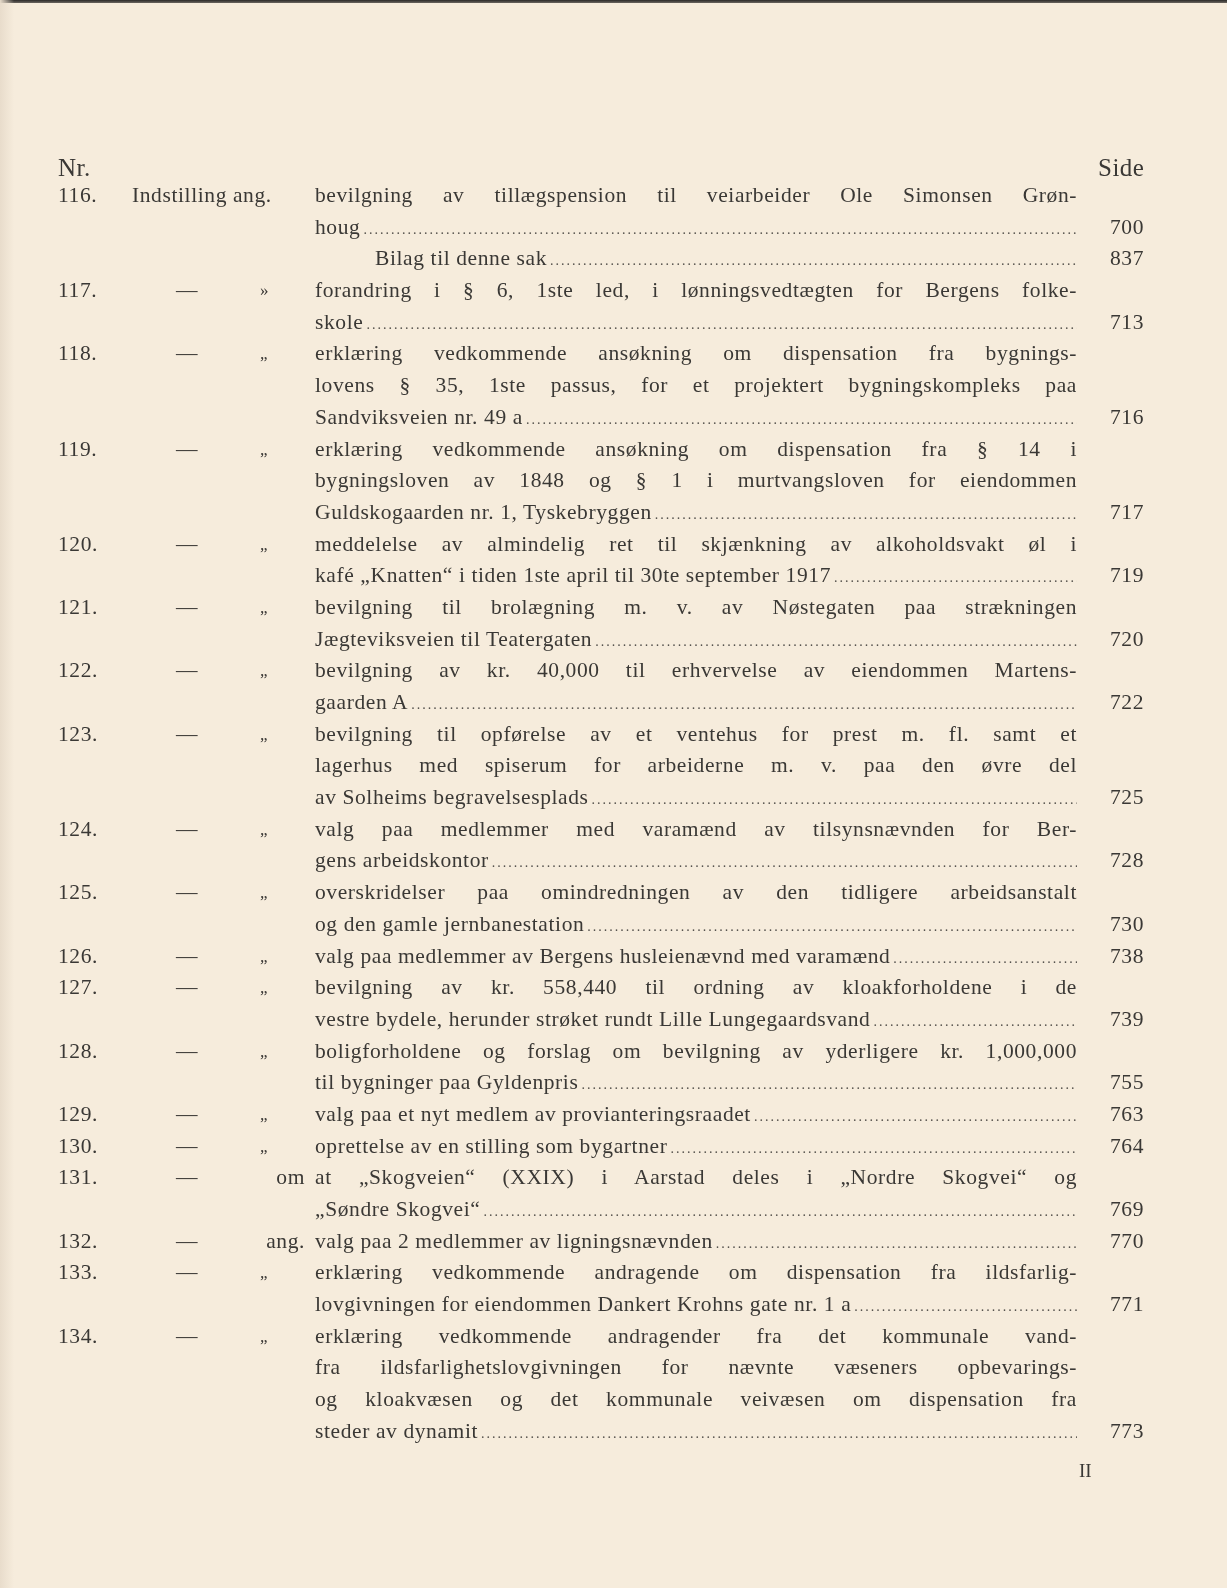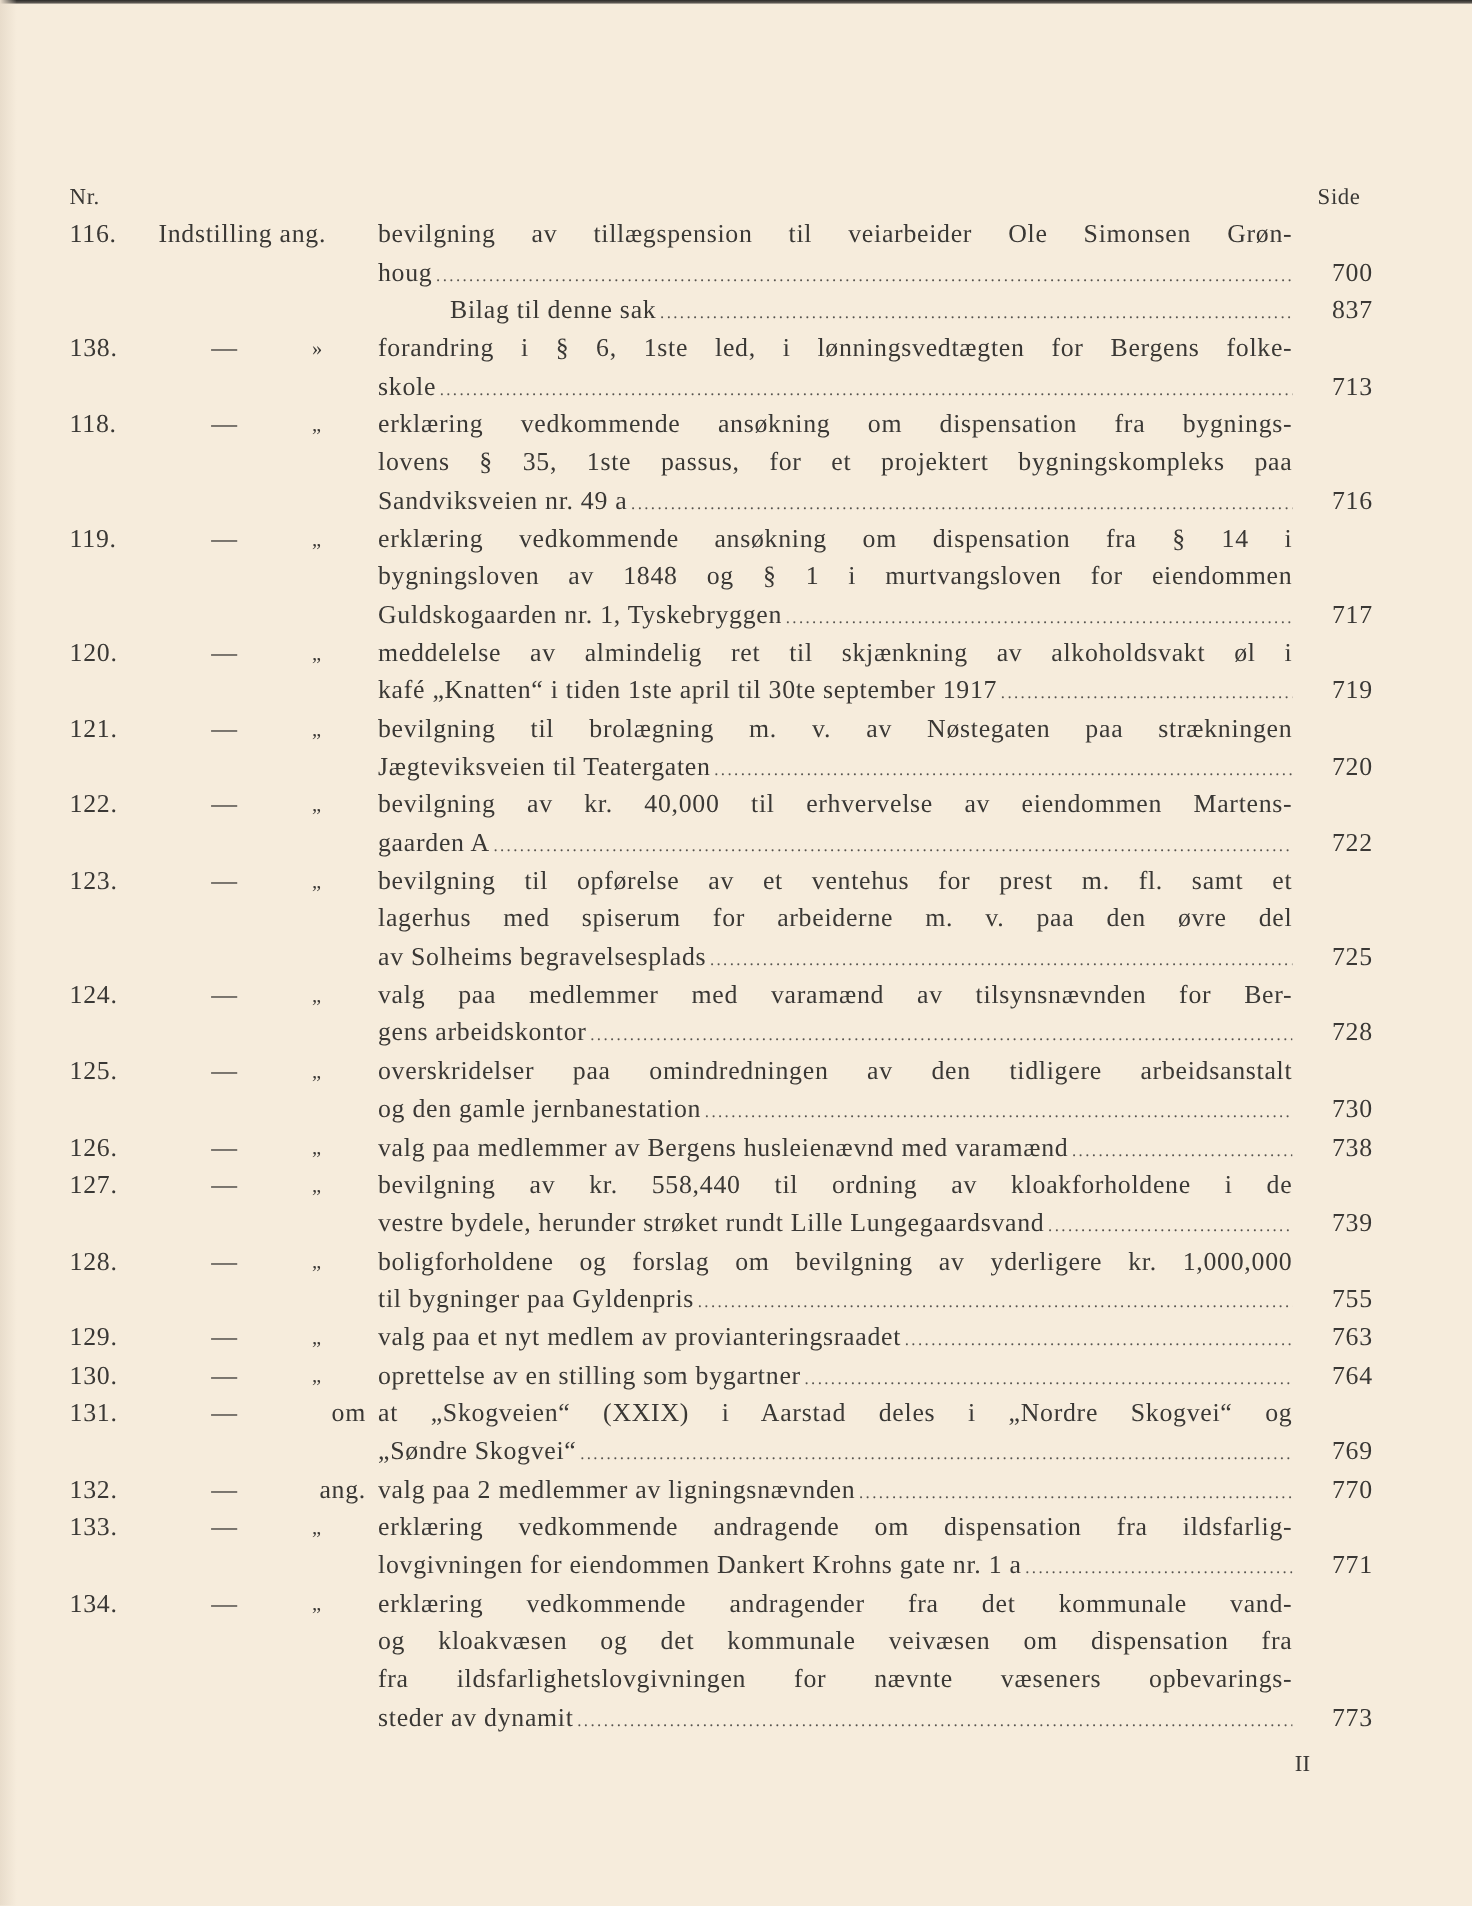--- a/index.html
+++ b/index.html
@@ -13,21 +13,21 @@
     }
     .topedge {
       position: absolute; left: 0; top: 0; width: 1227px; height: 3px;
       background: linear-gradient(#2b2a28, #6b6660);
     }
     .leftedge {
       position: absolute; left: 0; top: 0; width: 14px; height: 1588px;
       background: linear-gradient(90deg, #e8dccb, rgba(246,236,220,0));
     }
     .hdr {
-      position: absolute; top: 154px; font-size: 19px; letter-spacing: 0.5px;
+      position: absolute; top: 154px; font-size: 25px; letter-spacing: 0.5px;
     }
     .hdr-nr { left: 58px; }
     .hdr-side { left: 1098px; }
     .toc { position: absolute; left: 0; top: 180px; width: 1227px; }
     .entry { position: relative; }
     .line {
       position: relative; height: 31.7px; line-height: 31.7px;
       font-size: 21.5px; letter-spacing: 0.6px; white-space: nowrap; padding-left: 20px;
     }
     .num { position: absolute; left: 58px; }
@@ -82,21 +82,21 @@
       <div class="line">
         <span class="text-lead indent">
           <span class="lead-text">Bilag til denne sak</span>
           <span class="dots">....................................................................................................................................................................................................................</span>
         </span>
         <span class="page">837</span>
       </div>
     </div>
     <div class="entry">
       <div class="line">
-        <span class="num">138.</span>
+        <span class="num">117.</span>
         <span class="dash">—</span>
         <span class="ditto">»</span>
         <span class="text-justify">forandring i § 6, 1ste led, i lønningsvedtægten for Bergens folke-</span>
       </div>
       <div class="line">
         <span class="text-lead">
           <span class="lead-text">skole</span>
           <span class="dots">....................................................................................................................................................................................................................</span>
         </span>
         <span class="page">713</span>
@@ -340,26 +340,26 @@
       </div>
     </div>
     <div class="entry">
       <div class="line">
         <span class="num">134.</span>
         <span class="dash">—</span>
         <span class="ditto">„</span>
         <span class="text-justify">erklæring vedkommende andragender fra det kommunale vand-</span>
       </div>
       <div class="line">
+        <span class="text-justify">fra ildsfarlighetslovgivningen for nævnte væseners opbevarings-</span>
+      </div>
+      <div class="line">
         <span class="text-justify">og kloakvæsen og det kommunale veivæsen om dispensation fra</span>
       </div>
       <div class="line">
-        <span class="text-justify">fra ildsfarlighetslovgivningen for nævnte væseners opbevarings-</span>
-      </div>
-      <div class="line">
         <span class="text-lead">
           <span class="lead-text">steder av dynamit</span>
           <span class="dots">....................................................................................................................................................................................................................</span>
         </span>
         <span class="page">773</span>
       </div>
     </div>
   </div>
 
 <div class="footer">II</div>

